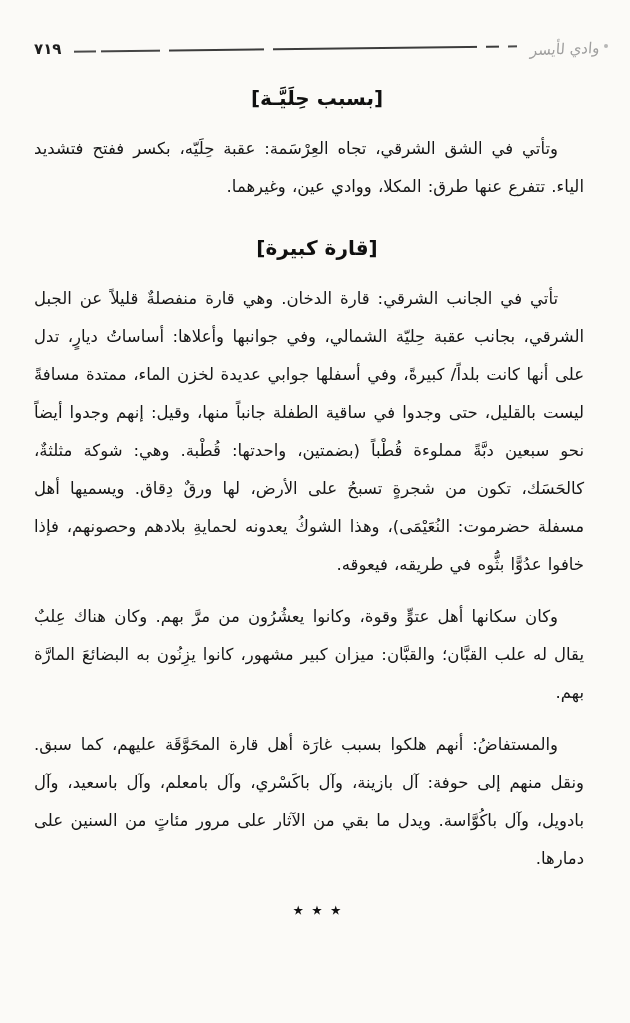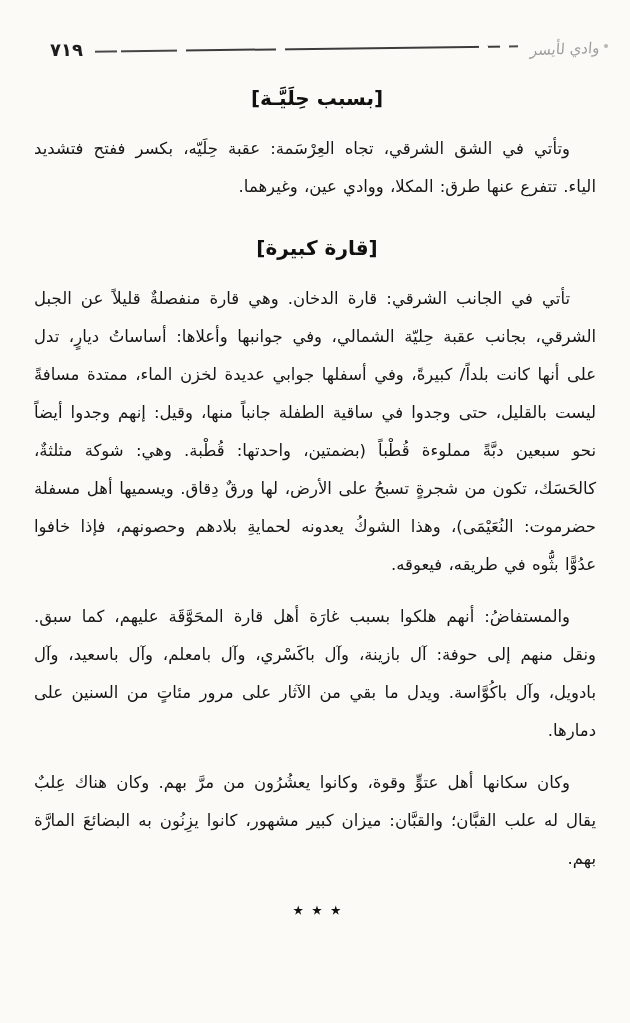--- a/index.html
+++ b/index.html
@@ -43,42 +43,41 @@
     background: linear-gradient(to left,
       transparent 0 1%,
       #4a4a4a 1% 3%, transparent 3% 5%,
       #3c3c3c 5% 8%, transparent 8% 10%,
       #3c3c3c 10% 55%, transparent 55% 57%,
       #3c3c3c 57% 78%, transparent 78% 80%,
       #454545 80% 93%, transparent 93% 94%,
       #4a4a4a 94% 99%, transparent 99%);
   }
   .page-number {
-    font-size: 18px;
+    font-size: 15px;
     font-weight: bold;
     white-space: nowrap;
     color: #1d1d1d;
-    margin-left: 16px;
   }
   .section-heading {
     text-align: center;
     font-weight: bold;
     font-size: 20px;
     margin: 22px 0 20px 0;
     color: #101010;
   }
   .section-heading.second {
     margin-top: 30px;
   }
   .para {
     font-size: 16.5px;
     line-height: 38px;
     text-align: justify;
     text-indent: 26px;
-    margin: 0 4px 14px 0;
+    margin: 0 16px 14px 0;
     word-spacing: 1px;
   }
   .para:last-of-type { margin-bottom: 0; }
   .ornament {
     text-align: center;
     font-size: 21px;
     font-weight: bold;
     letter-spacing: 10px;
     margin-top: 20px;
     color: #111;
@@ -109,19 +108,19 @@
   <div class="scan-speck"></div>
 
   <div>
     <div class="section-heading">[بسبب حِلَيَّـة]</div>
     <p class="para">وتأتي في الشق الشرقي، تجاه العِرْسَمة: عقبة حِلَيّه، بكسر ففتح فتشديد الياء. تتفرع عنها طرق: المكلا، ووادي عين، وغيرهما.</p>
   </div>
 
   <div>
     <div class="section-heading second">[قارة كبيرة]</div>
     <p class="para">تأتي في الجانب الشرقي: قارة الدخان. وهي قارة منفصلةٌ قليلاً عن الجبل الشرقي، بجانب عقبة حِليّة الشمالي، وفي جوانبها وأعلاها: أساساتُ ديارٍ، تدل على أنها كانت بلداً/ كبيرةً، وفي أسفلها جوابي عديدة لخزن الماء، ممتدة مسافةً ليست بالقليل، حتى وجدوا في ساقية الطفلة جانباً منها، وقيل: إنهم وجدوا أيضاً نحو سبعين دبَّةً مملوءة قُطْباً (بضمتين، واحدتها: قُطْبة. وهي: شوكة مثلثةٌ، كالحَسَك، تكون من شجرةٍ تسبحُ على الأرض، لها ورقٌ دِقاق. ويسميها أهل مسفلة حضرموت: النُعَيْمَى)، وهذا الشوكُ يعدونه لحمايةِ بلادهم وحصونهم، فإذا خافوا عدُوًّا بثُّوه في طريقه، فيعوقه.</p>
+    <p class="para">وكان سكانها أهل عتوٍّ وقوة، وكانوا يعشُرُون من مرَّ بهم. وكان هناك عِلبٌ يقال له علب القبَّان؛ والقبَّان: ميزان كبير مشهور، كانوا يزِنُون به البضائعَ المارَّة بهم.</p>
     <p class="para">والمستفاضُ: أنهم هلكوا بسبب غارَة أهل قارة المحَوَّقَة عليهم، كما سبق. ونقل منهم إلى حوفة: آل بازينة، وآل باكَسْري، وآل بامعلم، وآل باسعيد، وآل بادويل، وآل باكُوَّاسة. ويدل ما بقي من الآثار على مرور مئاتٍ من السنين على دمارها.</p>
-    <p class="para">وكان سكانها أهل عتوٍّ وقوة، وكانوا يعشُرُون من مرَّ بهم. وكان هناك عِلبٌ يقال له علب القبَّان؛ والقبَّان: ميزان كبير مشهور، كانوا يزِنُون به البضائعَ المارَّة بهم.</p>
   </div>
 
   <div class="ornament">٭ ٭ ٭</div>
 
 </div>
 
 </body></html>

